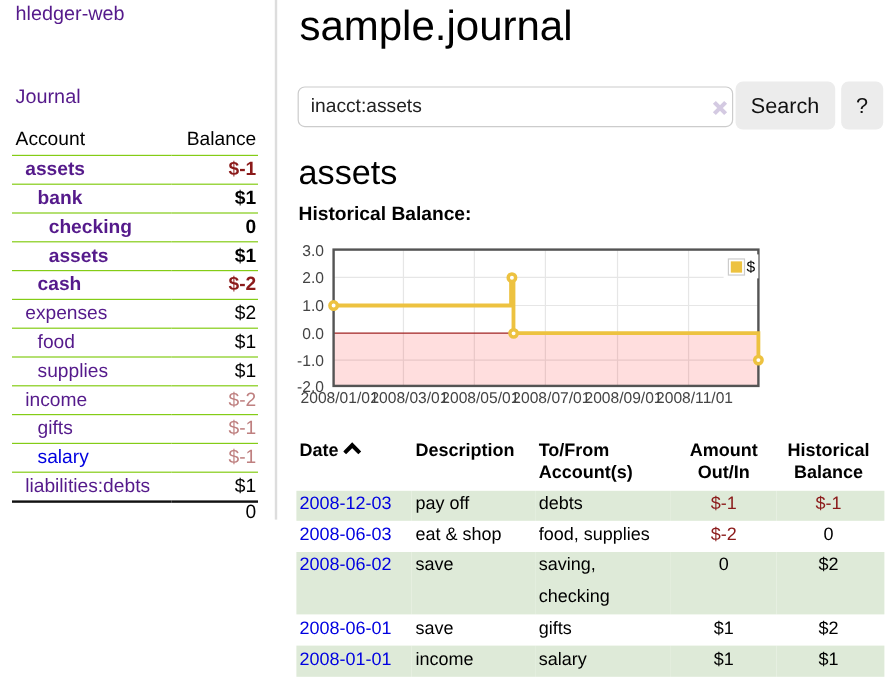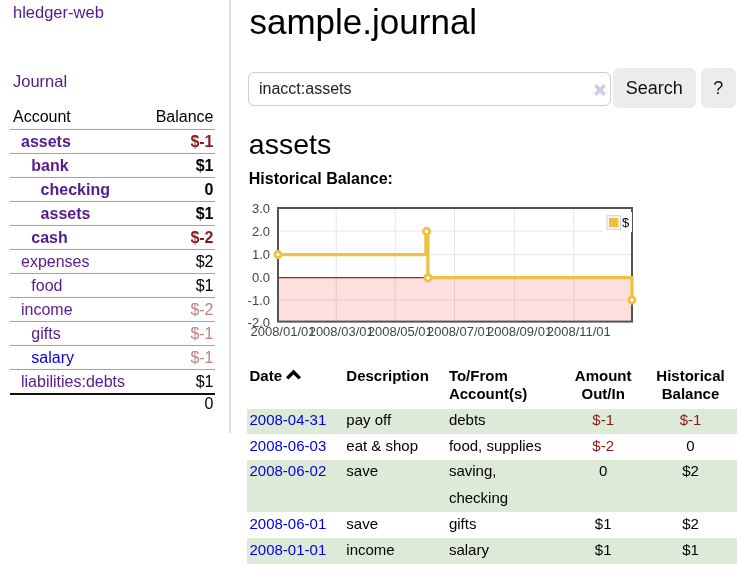--- a/index.html
+++ b/index.html
@@ -80,20 +80,24 @@
         </tr>
     <tr>
           <td class="l1"><a class="purple" href="#">expenses</a></td>
           <td class="bal">$2</td>
         </tr>
     <tr>
           <td class="l2"><a class="purple" href="#">food</a></td>
           <td class="bal">$1</td>
         </tr>
     <tr>
+          <td class="l2"><a class="purple" href="#">supplies</a></td>
+          <td class="bal">$1</td>
+        </tr>
+    <tr>
           <td class="l1"><a class="purple" href="#">income</a></td>
           <td class="bal fred">$-2</td>
         </tr>
     <tr>
           <td class="l2"><a class="purple" href="#">gifts</a></td>
           <td class="bal fred">$-1</td>
         </tr>
     <tr>
           <td class="l2"><a class="blue" href="#">salary</a></td>
           <td class="bal fred">$-1</td>
@@ -183,21 +187,21 @@
         <tr>
       <th>Date<svg id="caret" width="15" height="11" viewBox="0 0 15 11">
               <path d="M1.2,9.4 L7.5,3 L13.8,9.4" fill="none" stroke="#000" stroke-width="3.4"></path>
             </svg></th>
       <th>Description</th>
           <th>To/From Account(s)</th>
           <th class="r">Amount Out/In</th>
           <th class="r">Historical Balance</th>
     </tr>
     <tr class="g">
-          <td><a class="blue" href="#">2008-04-31</a></td>
+          <td><a class="blue" href="#">2008-12-03</a></td>
           <td>pay off</td>
           <td>debts</td>
           <td class="r dred">$-1</td>
           <td class="r dred">$-1</td>
         </tr>
     <tr>
           <td><a class="blue" href="#">2008-06-03</a></td>
           <td>eat &amp; shop</td>
           <td>food, supplies</td>
           <td class="r dred">$-2</td>

